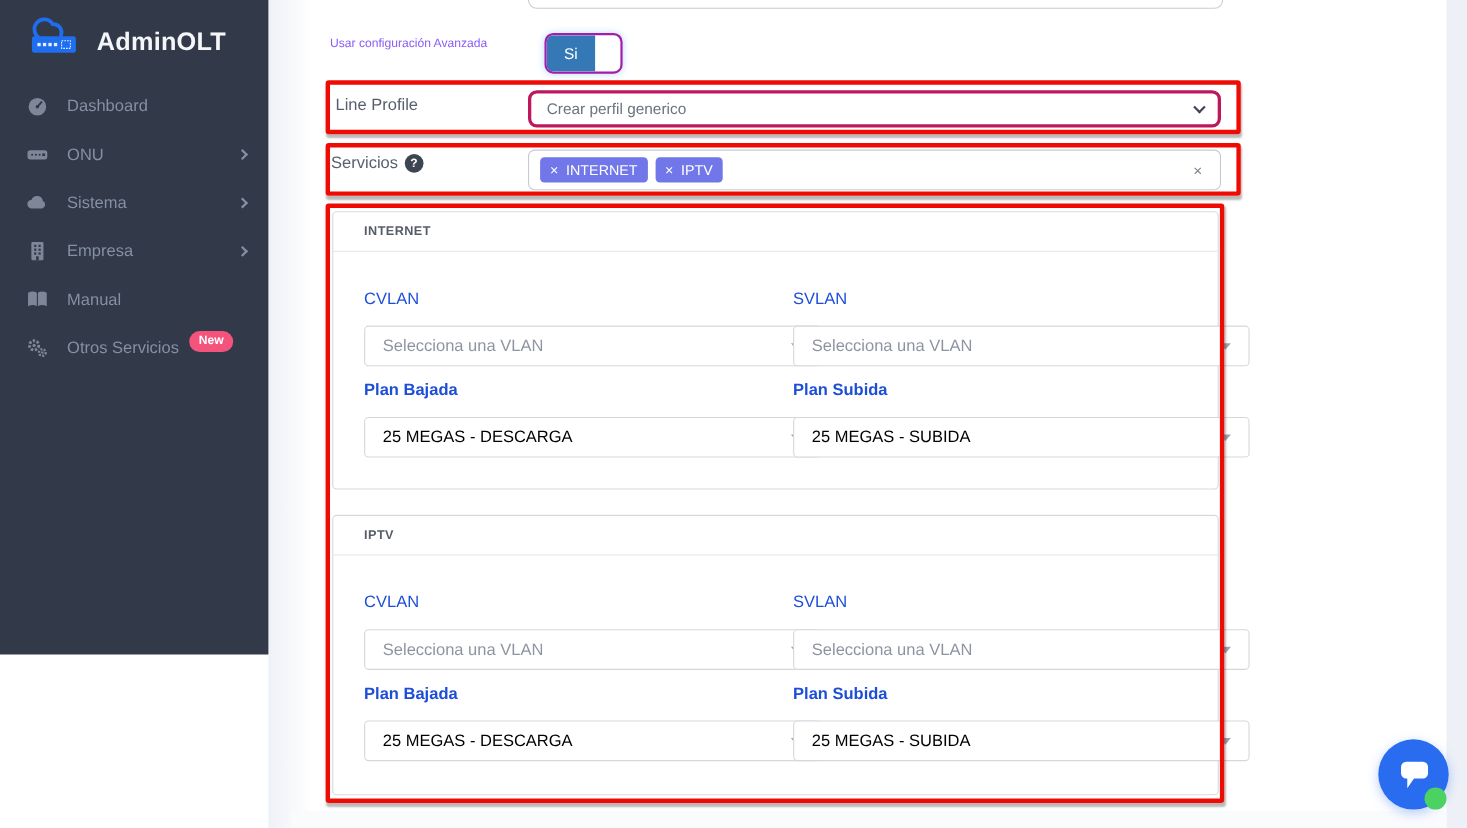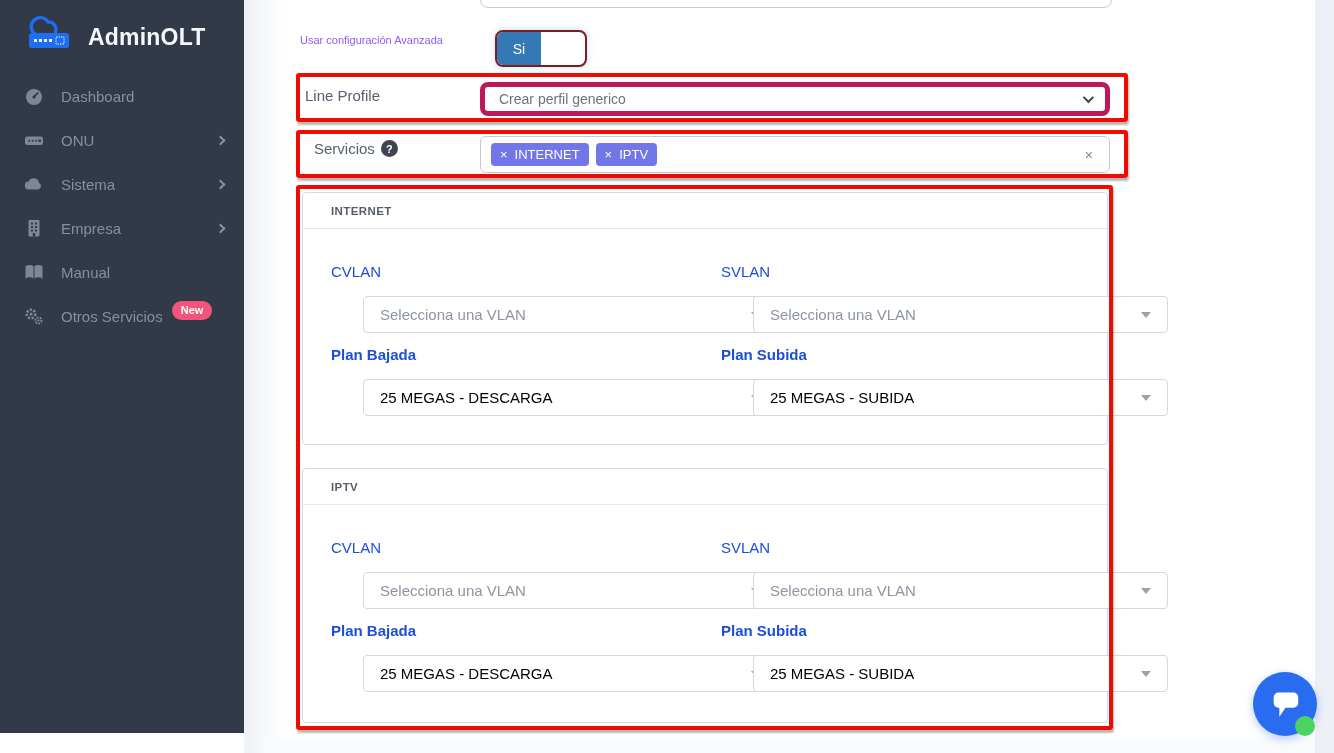--- a/index.html
+++ b/index.html
@@ -7,21 +7,21 @@
   body {
     position:relative;
     font-family:"Liberation Sans", sans-serif;
     background:#ffffff;
     overflow:hidden;
     color:#5d6572;
   }
 
   
   .sidebar {
-    position:absolute; left:0; top:0; width:244px; height:733px;
+    position:absolute; left:0; top:0; width:244px; height:595px;
     background:#323948; z-index:5;
   }
   .brand {
     display:flex; align-items:center; gap:10px;
     padding:16px 0 14px 22px; height:72px;
   }
   .brand-text { color:#f4f6f9; font-size:23px; font-weight:bold; letter-spacing:0.2px; }
   .nav { margin-top:2px; }
   .nav-item {
     display:flex; align-items:center; height:44px;
@@ -50,51 +50,51 @@
   .right-strip { position:absolute; right:0; top:0; width:19px; height:100%; background:#edf0f6; }
   .bottom-strip { position:absolute; left:20px; right:19px; top:737px; height:16px; background:#fafbfc; }
 
   .top-input-fragment {
     position:absolute; left:236px; top:-28px; width:632px; height:36px;
     background:#fff; border:1px solid #c9ccd1; border-radius:8px;
   }
 
   .adv-label { position:absolute; left:56px; top:34px; font-size:11px; color:#8b5cf6; }
   .toggle {
-    position:absolute; left:251px; top:30px; width:92px; height:37px;
-    background:#fff; border:2px solid #7f1d1d; border-radius:8px;
+    position:absolute; left:251px; top:30px; width:71px; height:37px;
+    background:#fff; border:2px solid #a21caf; border-radius:8px;
     box-shadow:0 0 7px rgba(110,175,230,0.45); display:flex; overflow:hidden; cursor:pointer;
   }
   .toggle-on {
     width:44px; height:100%; background:#3478b5; color:#fff;
     display:flex; align-items:center; justify-content:center;
     font-size:14px; border-radius:5px 0 0 5px;
   }
 
   
   .annot {
     position:absolute; border:4px solid #ee0b04; border-radius:3px;
     box-shadow:1px 3px 2px rgba(0,0,0,0.28); pointer-events:none; z-index:4;
   }
   .annot1 { left:52px; top:73px;  width:832px; height:49px; }
   .annot2 { left:52px; top:130px; width:832px; height:48px; }
   .annot3 { left:52px; top:185px; width:817px; height:545px; }
 
   .field-label { position:absolute; font-size:15px; color:#57606e; }
   .lp-label { left:61px; top:87px; }
-  .sv-label { left:70px; top:140px; display:flex; align-items:center; gap:6px; }
+  .sv-label { left:57px; top:140px; display:flex; align-items:center; gap:6px; }
   .q-circle {
     width:17px; height:17px; border-radius:50%; background:#3d4553;
     color:#fff; font-size:11px; font-weight:bold;
     display:flex; align-items:center; justify-content:center; cursor:pointer;
   }
 
   .lp-select {
     position:absolute; left:236px; top:82px; width:630px; height:34px;
-    border:5px solid #be185d; border-radius:8px; background:#fff;
+    border:3px solid #be185d; border-radius:8px; background:#fff;
     display:flex; align-items:center; padding:0 14px; cursor:pointer;
     font-size:14px; color:#6b7380;
   }
   .chevron-down {
     margin-left:auto; width:8px; height:8px;
     border-right:2px solid #3c4450; border-bottom:2px solid #3c4450;
     transform:rotate(45deg) translateY(-2px);
   }
 
   .sv-select {
@@ -122,21 +122,20 @@
     font-size:11.5px; font-weight:bold; letter-spacing:0.4px; color:#565d6a;
   }
   .clabel { position:absolute; font-size:15px; color:#1d4ed8; }
   .c1 { left:28px; }  .c2 { left:418px; }
   .lrow1 { top:70px; } .lrow2 { top:153px;font-weight:bold; }
   .sel {
     position:absolute; width:415px; height:37px;
     border:1px solid #d4d8dd; border-radius:4px; background:#fff;
     display:flex; align-items:center; padding:0 16px; cursor:pointer;
     font-size:15px;
-    margin-left:32px;
   }
   .srow1 { top:103px; } .srow2 { top:186px; }
   .sel .ph  { color:#8d95a1; }
   .sel .val { color:#000000; }
   .caret-down {
     margin-left:auto; width:0; height:0;
     border-left:5px solid transparent; border-right:5px solid transparent;
     border-top:6px solid #9aa2ad;
   }
 

